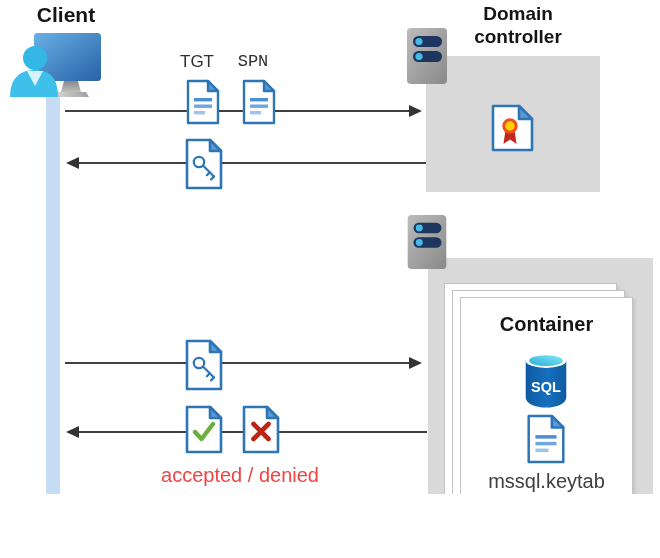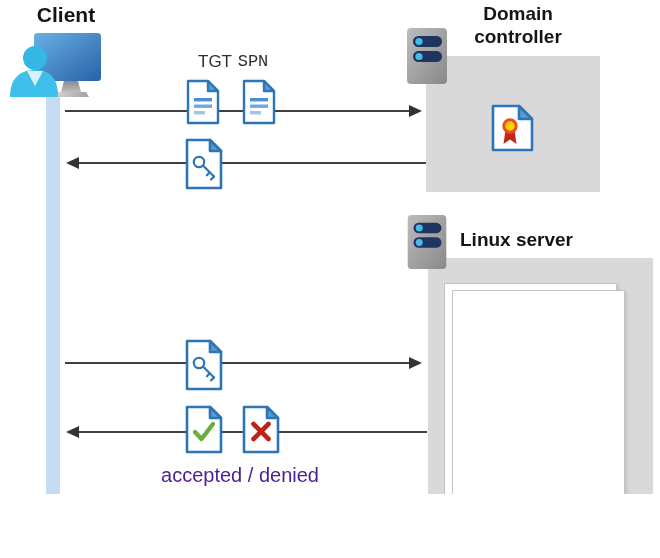--- a/index.html
+++ b/index.html
@@ -9,21 +9,21 @@
   }
   .abs{position:absolute;}
   .heading{font-weight:bold;color:#151515;line-height:1.22;}
   .center{text-align:center;}
   .gray-box{background:#d9d9d9;}
   .card{
     background:#ffffff;border:1px solid #c3c3c3;
     box-shadow:2px 2px 3px rgba(0,0,0,0.10);
   }
   .msg-label{color:#2f2f2f;font-size:17px;}
-  .result-label{color:#4c1d95;font-size:20px;}
+  .result-label{color:#ef4444;font-size:20px;}
   .keytab-label{color:#404040;font-size:20px;}
   svg{display:block;}
 </style>
 </head>
 <body>
 
 <div class="canvas">
 
   <svg width="0" height="0" class="abs" aria-hidden="true">
     <defs>
@@ -86,21 +86,21 @@
     <rect x="28" y="7" width="67" height="48" rx="3.5" fill="url(#gradMonitor)"></rect>
     <polygon points="58,55 72,55 75,66 55,66" fill="url(#gradStand)"></polygon>
     <polygon points="44,66 80,66 83,71 41,71" fill="url(#gradBase)"></polygon>
     <g>
       <circle cx="29" cy="32" r="12" fill="#35b7e5"></circle>
       <path d="M4 71 C4 52 14 44 29 44 C44 44 52 52 52 71 Z" fill="#3ec0ea"></path>
       <polygon points="21,45 37,45 29,60" fill="#d6f2fb"></polygon>
     </g>
   </svg>
 
-  <div class="abs msg-label center" style="left:192px;top:52px;width:46px;">TGT</div>
+  <div class="abs msg-label center" style="left:174px;top:52px;width:46px;">TGT</div>
   <div class="abs msg-label center" style="left:230px;top:52px;width:46px;font-family:Liberation Mono, monospace;">SPN</div>
 
   <svg class="abs" style="left:186px;top:79px;" width="34" height="46" viewBox="0 0 34 46">
     <path d="M2 2 h20 l10 10 v32 h-30 z" fill="#ffffff" stroke="#2e75b6" stroke-width="2.4" stroke-linejoin="round"></path>
     <path d="M22 2 l10 10 h-10 z" fill="#5b9bd5" stroke="#2e75b6" stroke-width="2.4" stroke-linejoin="round"></path>
     <rect x="8" y="19" width="18" height="3.4" fill="#4a8fd1"></rect>
     <rect x="8" y="25.5" width="18" height="3.4" fill="#6fa8dc"></rect>
     <rect x="8" y="32" width="11" height="3.4" fill="#9dc3e6"></rect>
   </svg>
 
@@ -133,33 +133,52 @@
     <circle cx="13" cy="29.5" r="3.6" fill="#45bce8"></circle>
   </svg>
 
   <svg class="abs" style="left:491px;top:104px;" width="43" height="48" viewBox="0 0 43 48">
     <path d="M2 2 h26 l13 13 v31 h-39 z" fill="#ffffff" stroke="#2e75b6" stroke-width="2.6" stroke-linejoin="round"></path>
     <path d="M28 2 l13 13 h-13 z" fill="#5b9bd5" stroke="#2e75b6" stroke-width="2.6" stroke-linejoin="round"></path>
     <path d="M14.5 26 L12.5 40 L19 35.5 L25.5 40 L23.5 26 Z" fill="#c3271b"></path>
     <circle cx="19" cy="22" r="6.2" fill="#ffd100" stroke="#ef4e23" stroke-width="3"></circle>
   </svg>
 
-  <div class="abs heading" style="left:460px;top:228px;width:170px;font-size:19px;">Linux server</div>
 
   <svg class="abs" style="left:406px;top:214px;" width="42" height="56" viewBox="0 0 42 58">
     <rect x="1" y="1" width="40" height="56" rx="4" fill="url(#gradServer)"></rect>
     <rect x="7" y="9" width="29" height="11" rx="5.5" fill="#1e355f"></rect>
     <circle cx="13" cy="14.5" r="3.6" fill="#45bce8"></circle>
     <rect x="7" y="24" width="29" height="11" rx="5.5" fill="#1e355f"></rect>
     <circle cx="13" cy="29.5" r="3.6" fill="#45bce8"></circle>
   </svg>
 
   <div class="abs card" style="left:444px;top:283px;width:171px;height:226px;"></div>
   <div class="abs card" style="left:452px;top:290px;width:171px;height:226px;"></div>
 
+  <div class="abs card" style="left:460px;top:297px;width:171px;height:226px;">
+    <div class="abs heading center" style="left:0;top:14px;width:100%;font-size:20px;">Container</div>
+
+    <svg class="abs" style="left:62px;top:54px;" width="46" height="56" viewBox="0 0 46 58">
+      <path d="M2 9 v38 c0 5.8 9.4 10.5 21 10.5 s21 -4.7 21 -10.5 V9 Z" fill="url(#gradSqlBody)"></path>
+      <ellipse cx="23" cy="9" rx="21" ry="7.5" fill="#ffffff"></ellipse>
+      <ellipse cx="23" cy="9" rx="17.5" ry="5.6" fill="url(#gradSqlTop)"></ellipse>
+      <text x="23" y="41" text-anchor="middle" font-size="15" font-weight="bold" fill="#ffffff" font-family="Liberation Sans, sans-serif">SQL</text>
+    </svg>
+
+    <svg class="abs" style="left:65px;top:116px;" width="40" height="50" viewBox="0 0 40 52">
+      <path d="M2 2 h24 l12 12 v36 h-36 z" fill="#ffffff" stroke="#2e75b6" stroke-width="2.6" stroke-linejoin="round"></path>
+      <path d="M26 2 l12 12 h-12 z" fill="#5b9bd5" stroke="#2e75b6" stroke-width="2.6" stroke-linejoin="round"></path>
+      <rect x="9" y="22" width="22" height="3.6" fill="#4a8fd1"></rect>
+      <rect x="9" y="29" width="22" height="3.6" fill="#6fa8dc"></rect>
+      <rect x="9" y="36" width="13.5" height="3.6" fill="#9dc3e6"></rect>
+    </svg>
+
+    <div class="abs keytab-label center" style="left:0;top:172px;width:100%;">mssql.keytab</div>
+  </div>
 
   <svg class="abs" style="left:185px;top:339px;" width="38" height="52" viewBox="0 0 38 52">
     <path d="M2 2 h23 l11 11 v37 h-34 z" fill="#ffffff" stroke="#2e75b6" stroke-width="2.6" stroke-linejoin="round"></path>
     <path d="M25 2 l11 11 h-11 z" fill="#5b9bd5" stroke="#2e75b6" stroke-width="2.6" stroke-linejoin="round"></path>
     <g stroke="#2e75b6" stroke-width="2.2" fill="none" stroke-linecap="round">
       <circle cx="14" cy="24" r="5.2"></circle>
       <path d="M18 27.5 L29 38.5"></path>
       <path d="M24.8 34.3 L21.9 37.2"></path>
       <path d="M29 38.5 L26.1 41.4"></path>
     </g>

